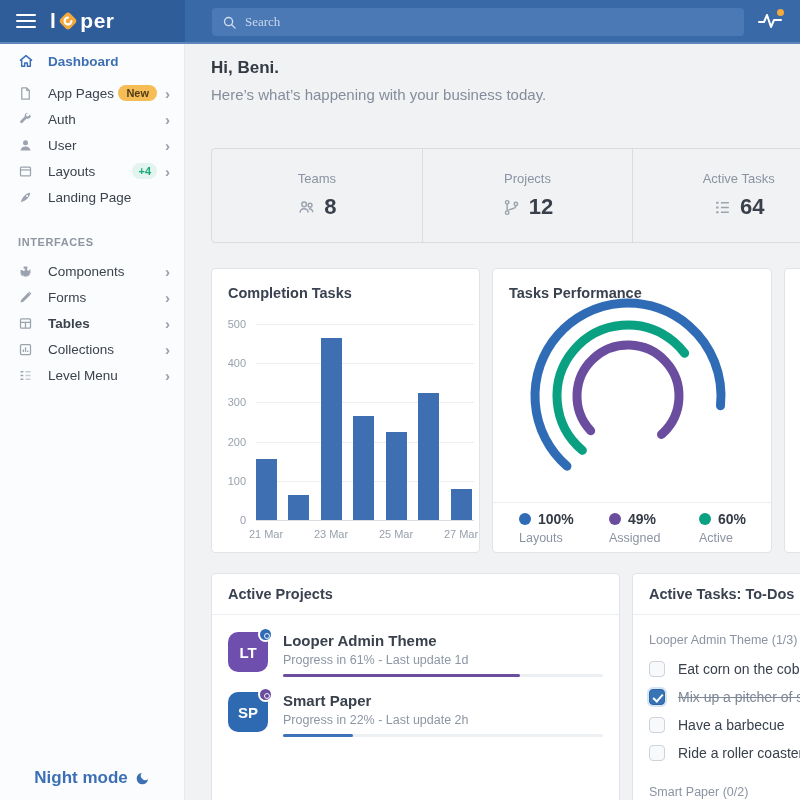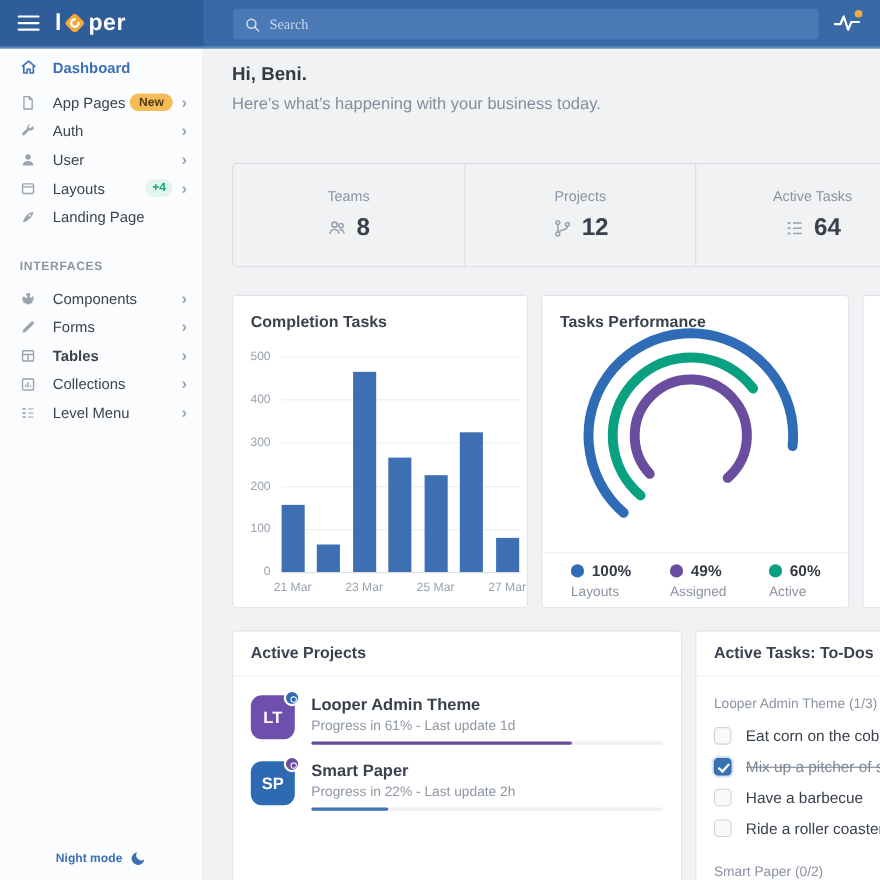--- a/index.html
+++ b/index.html
@@ -24,21 +24,21 @@
   .sidebar { position:absolute; left:0; top:44px; width:185px; height:756px; background:#fbfcfd; border-right:1px solid #e8ebee; z-index:10; }
   .nav { padding-top:4px; }
   .nav-item { display:flex; align-items:center; height:26px; padding:0 14px 0 18px; font-size:13.5px; color:#3c434e; cursor:pointer; }
   .nav-item .nicon { width:16px; height:16px; color:#9aa3ae; margin-right:14px; flex:0 0 16px; display:flex; align-items:center; }
   .nav-item .nlabel { flex:1; font-weight:bold; }
   .nav-item.active, .nav-item.active .nicon { color:#3d6fb4; }
   .chev { color:#99a1ac; font-size:15px; font-weight:bold; line-height:1; }
   .badge-new { background:#f6bc55; color:#4d3c15; font-size:11px; font-weight:bold; border-radius:8px; padding:2px 8px; margin-right:8px; }
   .badge-plus { background:#e3f4ee; color:#15a97a; font-size:11px; font-weight:bold; border-radius:8px; padding:2px 6px; margin-right:8px; }
   .nav-section { font-size:11px; font-weight:bold; letter-spacing:.6px; color:#8f96a1; padding:26px 18px 10px; }
-  .nightmode { position:absolute; left:0; bottom:12px; width:100%; display:flex; align-items:center; justify-content:center; gap:7px; color:#3d6fb4; font-size:11px; font-weight:bold; cursor:pointer; }
+  .nightmode { position:absolute; left:0; bottom:12px; width:100%; display:flex; align-items:center; justify-content:center; gap:7px; color:#3d6fb4; font-size:17px; font-weight:bold; cursor:pointer; }
 
   
   .main { position:absolute; left:186px; top:46px; width:614px; height:754px; }
   .greet-title { position:absolute; left:25px; top:12px; font-size:17px; font-weight:bold; color:#333a44; }
   .greet-sub { position:absolute; left:25px; top:40px; font-size:15px; color:#848d9c; }
 
   .card { position:absolute; background:#fff; border:1px solid #e0e4e8; border-radius:4px; }
   .card-title { font-size:14.5px; font-weight:bold; color:#3a4250; }
 
   

